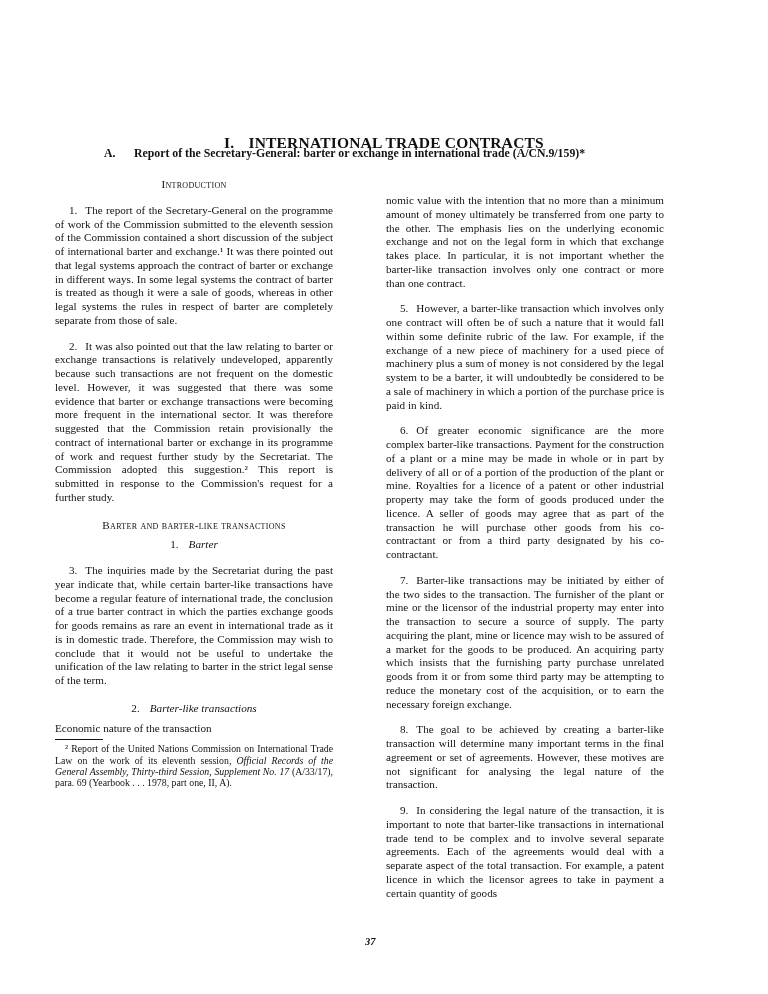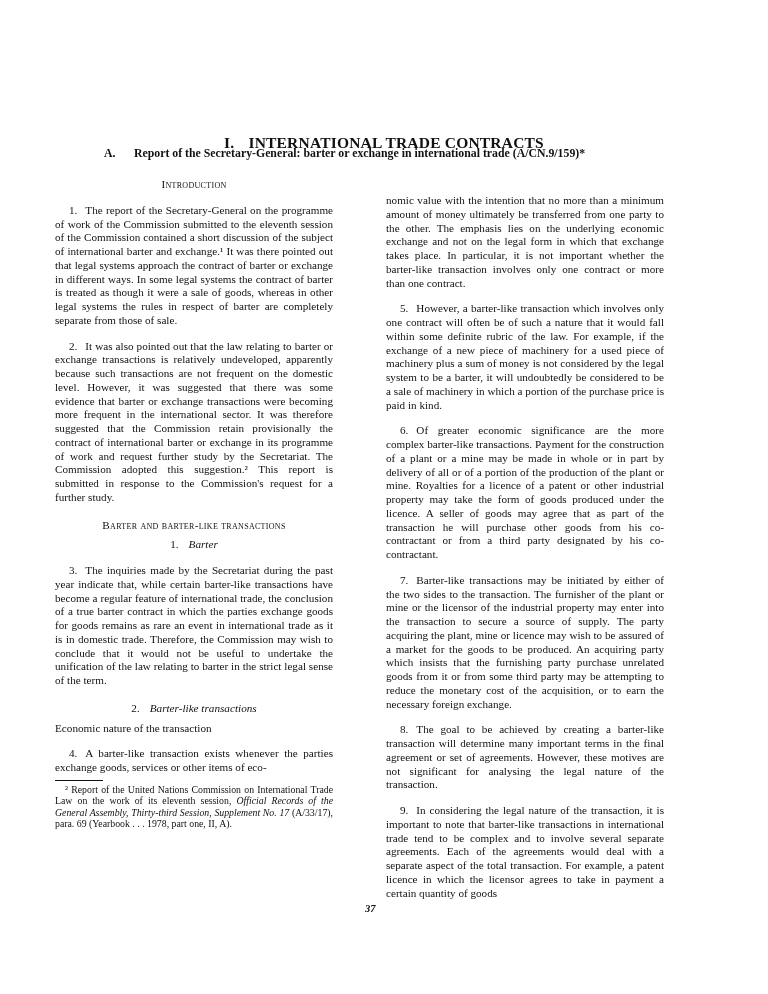--- a/index.html
+++ b/index.html
@@ -38,21 +38,21 @@
   p { margin: 12px 0 5px 0; text-indent: 14px; }
   p .pnum { margin-right: 8px; }
   .gap-lg { margin-top: 14px; }
   .footnote-rule {
     width: 48px; border-top: 1px solid #111; margin: 4px 0 3px 0;
   }
   .footnotes { font-size: 9.8px; line-height: 11.4px; text-align: justify; }
   .footnotes div { text-indent: 10px; }
   .footnotes .it { font-style: italic; }
   .page-number {
-    position: absolute; left: 365px; top: 903px;
+    position: absolute; left: 365px; top: 936px;
     font-weight: bold; font-style: italic; font-size: 10.5px;
   }
   .right-block p { text-indent: 14px; }
   .right-block .first { text-indent: 0; }
 </style>
 </head>
 <body>
 
 <div class="page-title">
   <span class="num">I.</span><span>INTERNATIONAL TRADE CONTRACTS</span>
@@ -70,21 +70,20 @@
   <div class="heading-sc gap-lg" style="margin-bottom:6px;">Barter and barter-like transactions</div>
   <div class="subhead-num">
     <span class="n">1.</span><span class="t">Barter</span>
   </div>
   <p><span class="pnum">3.</span><span>The inquiries made by the Secretariat during the past year indicate that, while certain barter-like trans­actions have become a regular feature of international trade, the conclusion of a true barter contract in which the parties exchange goods for goods remains as rare an event in international trade as it is in domestic trade. Therefore, the Commission may wish to conclude that it would not be useful to undertake the unification of the law relating to barter in the strict legal sense of the term.</span></p>
 
   <div class="subhead-num" style="margin-top:14px;">
     <span class="n">2.</span><span class="t">Barter-like transactions</span>
   </div>
   <div class="italic-head">Economic nature of the transaction</div>
-  <p><span class="pnum">4.</span><span>A barter-like transaction exists whenever the parties exchange goods, services or other items of eco-</span></p>
 
   <div class="footnote-rule"></div>
   <div class="footnotes">
     <div><span>² Report of the United Nations Commission on International Trade Law on the work of its eleventh session, </span><span class="it">Official Records of the General Assembly, Thirty-third Session, Supplement No. 17</span><span> (A/33/17), para. 69 (Yearbook . . . 1978, part one, II, A).</span></div>
   </div>
 </div>
 
 <div class="col col-right right-block">
   <p class="first">nomic value with the intention that no more than a minimum amount of money ultimately be transferred from one party to the other. The emphasis lies on the underlying economic exchange and not on the legal form in which that exchange takes place. In particular, it is not important whether the barter-like transaction involves only one contract or more than one contract.</p>
   <p><span class="pnum">5.</span><span>However, a barter-like transaction which involves only one contract will often be of such a nature that it would fall within some definite rubric of the law. For example, if the exchange of a new piece of machinery for a used piece of machinery plus a sum of money is not considered by the legal system to be a barter, it will undoubtedly be considered to be a sale of machinery in which a portion of the purchase price is paid in kind.</span></p>

